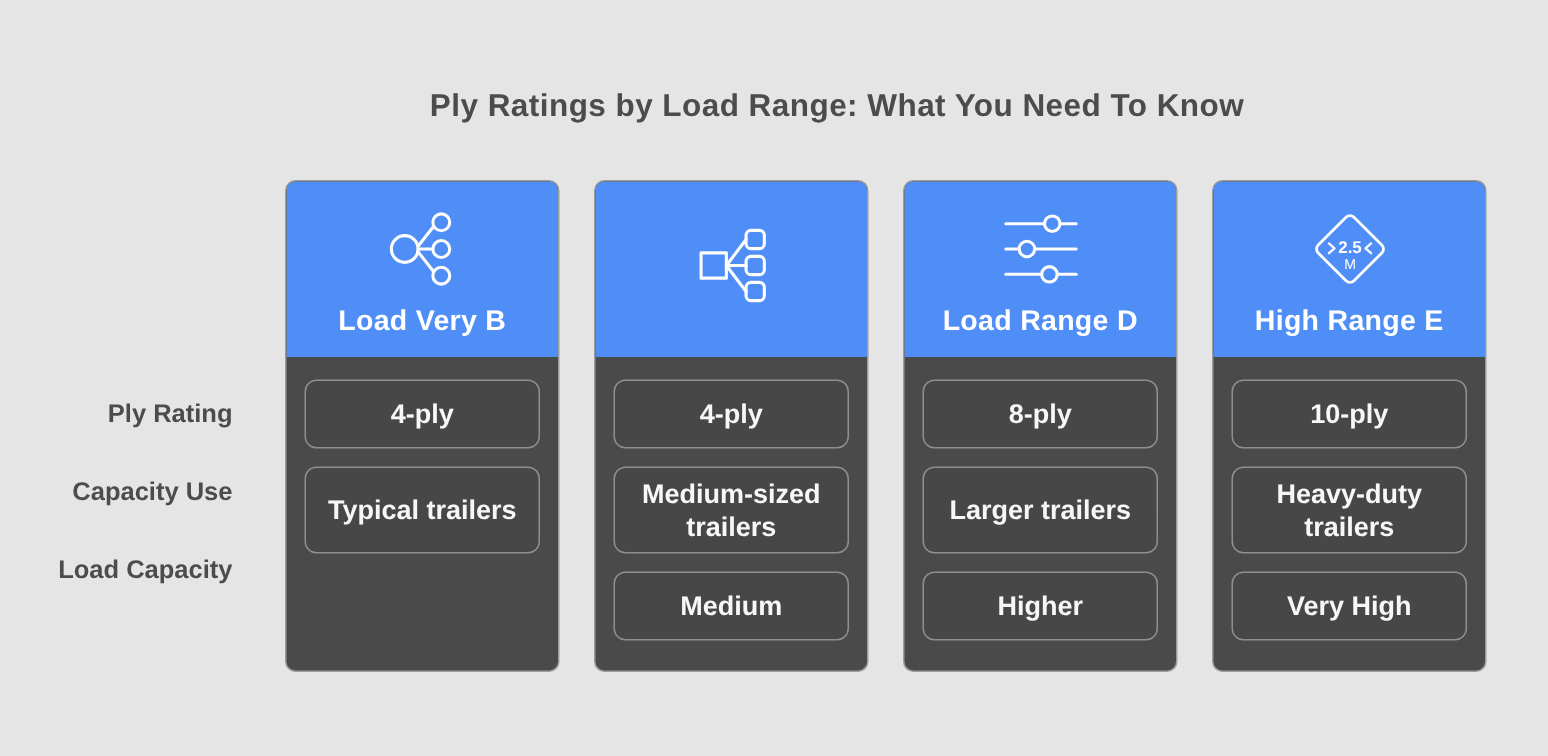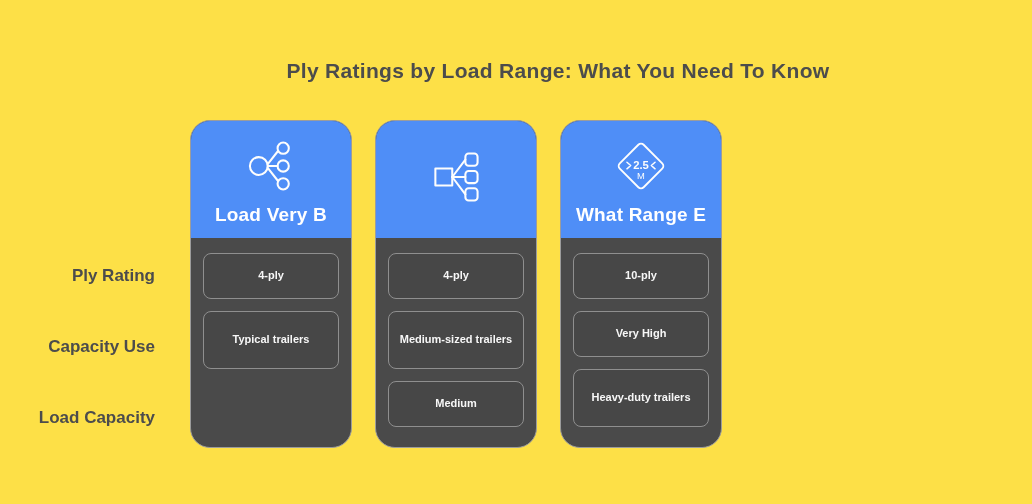--- a/index.html
+++ b/index.html
@@ -5,42 +5,42 @@
   html, body {
     margin: 0;
     padding: 0;
     background: #000000;
     font-family: "Liberation Sans", sans-serif;
   }
   .stage {
     position: relative;
     width: 1032px;
     height: 504px;
-    background: #fde047;
+    background: #e5e5e5;
     overflow: hidden;
   }
   .main-title {
     position: absolute;
     top: 59px;
     left: 84px;
     width: 948px;
     text-align: center;
     font-size: 21px;
     font-weight: 700;
     color: #4c4c4c;
     letter-spacing: 0.3px;
   }
   .labels-col {
     position: absolute;
     left: 0;
     top: 238px;
     width: 155px;
     display: flex;
     flex-direction: column;
-    gap: 19px;
+    gap: 0;
     padding-top: 15px;
     box-sizing: border-box;
   }
   .row-label {
     display: flex;
     align-items: center;
     justify-content: flex-end;
     font-size: 17px;
     font-weight: 700;
     color: #4c4c4c;
@@ -51,25 +51,25 @@
   .row-label.r3 { height: 46px; text-align: right; }
 
   .cards {
     position: absolute;
     left: 190px;
     top: 120px;
     display: flex;
     gap: 23px;
   }
   .card {
-    width: 162px;
+    width: 183px;
     height: 328px;
     box-sizing: border-box;
     border: 1.5px solid #9c9c9c;
-    border-radius: 20px;
+    border-radius: 7px;
     background: #4a4a4a;
     overflow: hidden;
     display: flex;
     flex-direction: column;
   }
   .card-header {
     height: 117px;
     flex: 0 0 117px;
     background: #4f8ef7;
     display: flex;
@@ -117,21 +117,21 @@
   .cell {
     box-sizing: border-box;
     border: 1.2px solid #8f8f8f;
     border-radius: 8px;
     background: #474747;
     display: flex;
     align-items: center;
     justify-content: center;
     text-align: center;
     color: #f7f7f7;
-    font-size: 11px;
+    font-size: 18px;
     font-weight: 700;
     line-height: 1.25;
     padding: 4px 10px;
   }
   .cell.r1 { height: 46px; flex: 0 0 46px; }
   .cell.r2 { height: 58px; flex: 0 0 58px; }
   .cell.r3 { height: 46px; flex: 0 0 46px; }
 </style>
 </head>
 <body>
@@ -183,35 +183,55 @@
           </svg>
         </div>
       </div>
       <div class="card-body">
         <div class="cell r1">4-ply</div>
         <div class="cell r2">Medium-sized trailers</div>
         <div class="cell r3">Medium</div>
       </div>
     </div>
 
+    <div class="card">
+      <div class="card-header">
+        <div class="card-icon">
+          <svg viewBox="0 0 64 64">
+            <line x1="7" y1="14" x2="57" y2="14"></line>
+            <line x1="7" y1="32" x2="57" y2="32"></line>
+            <line x1="7" y1="50" x2="57" y2="50"></line>
+            <circle cx="40" cy="14" r="5.5" fill="#4f8ef7"></circle>
+            <circle cx="22" cy="32" r="5.5" fill="#4f8ef7"></circle>
+            <circle cx="38" cy="50" r="5.5" fill="#4f8ef7"></circle>
+          </svg>
+        </div>
+        <div class="card-title">Load Range D</div>
+      </div>
+      <div class="card-body">
+        <div class="cell r1">8-ply</div>
+        <div class="cell r2">Larger trailers</div>
+        <div class="cell r3">Higher</div>
+      </div>
+    </div>
 
     <div class="card">
       <div class="card-header">
         <div class="card-icon">
           <svg viewBox="0 0 64 64">
             <rect x="14" y="14" width="36" height="36" rx="4" transform="rotate(45 32 32)" stroke-width="2"></rect>
             <polyline points="17,28 21,31.5 17,35" stroke-width="1.6"></polyline>
             <polyline points="47,28 43,31.5 47,35" stroke-width="1.6"></polyline>
             <text x="32" y="35" text-anchor="middle" font-size="12" font-weight="bold">2.5</text>
             <text x="32" y="46" text-anchor="middle" font-size="10">M</text>
           </svg>
         </div>
-        <div class="card-title">What Range E</div>
+        <div class="card-title">High Range E</div>
       </div>
       <div class="card-body">
         <div class="cell r1">10-ply</div>
+        <div class="cell r2">Heavy-duty trailers</div>
         <div class="cell r3">Very High</div>
-        <div class="cell r2">Heavy-duty trailers</div>
       </div>
     </div>
 
   </div>
 </div>
 
 </body></html>

